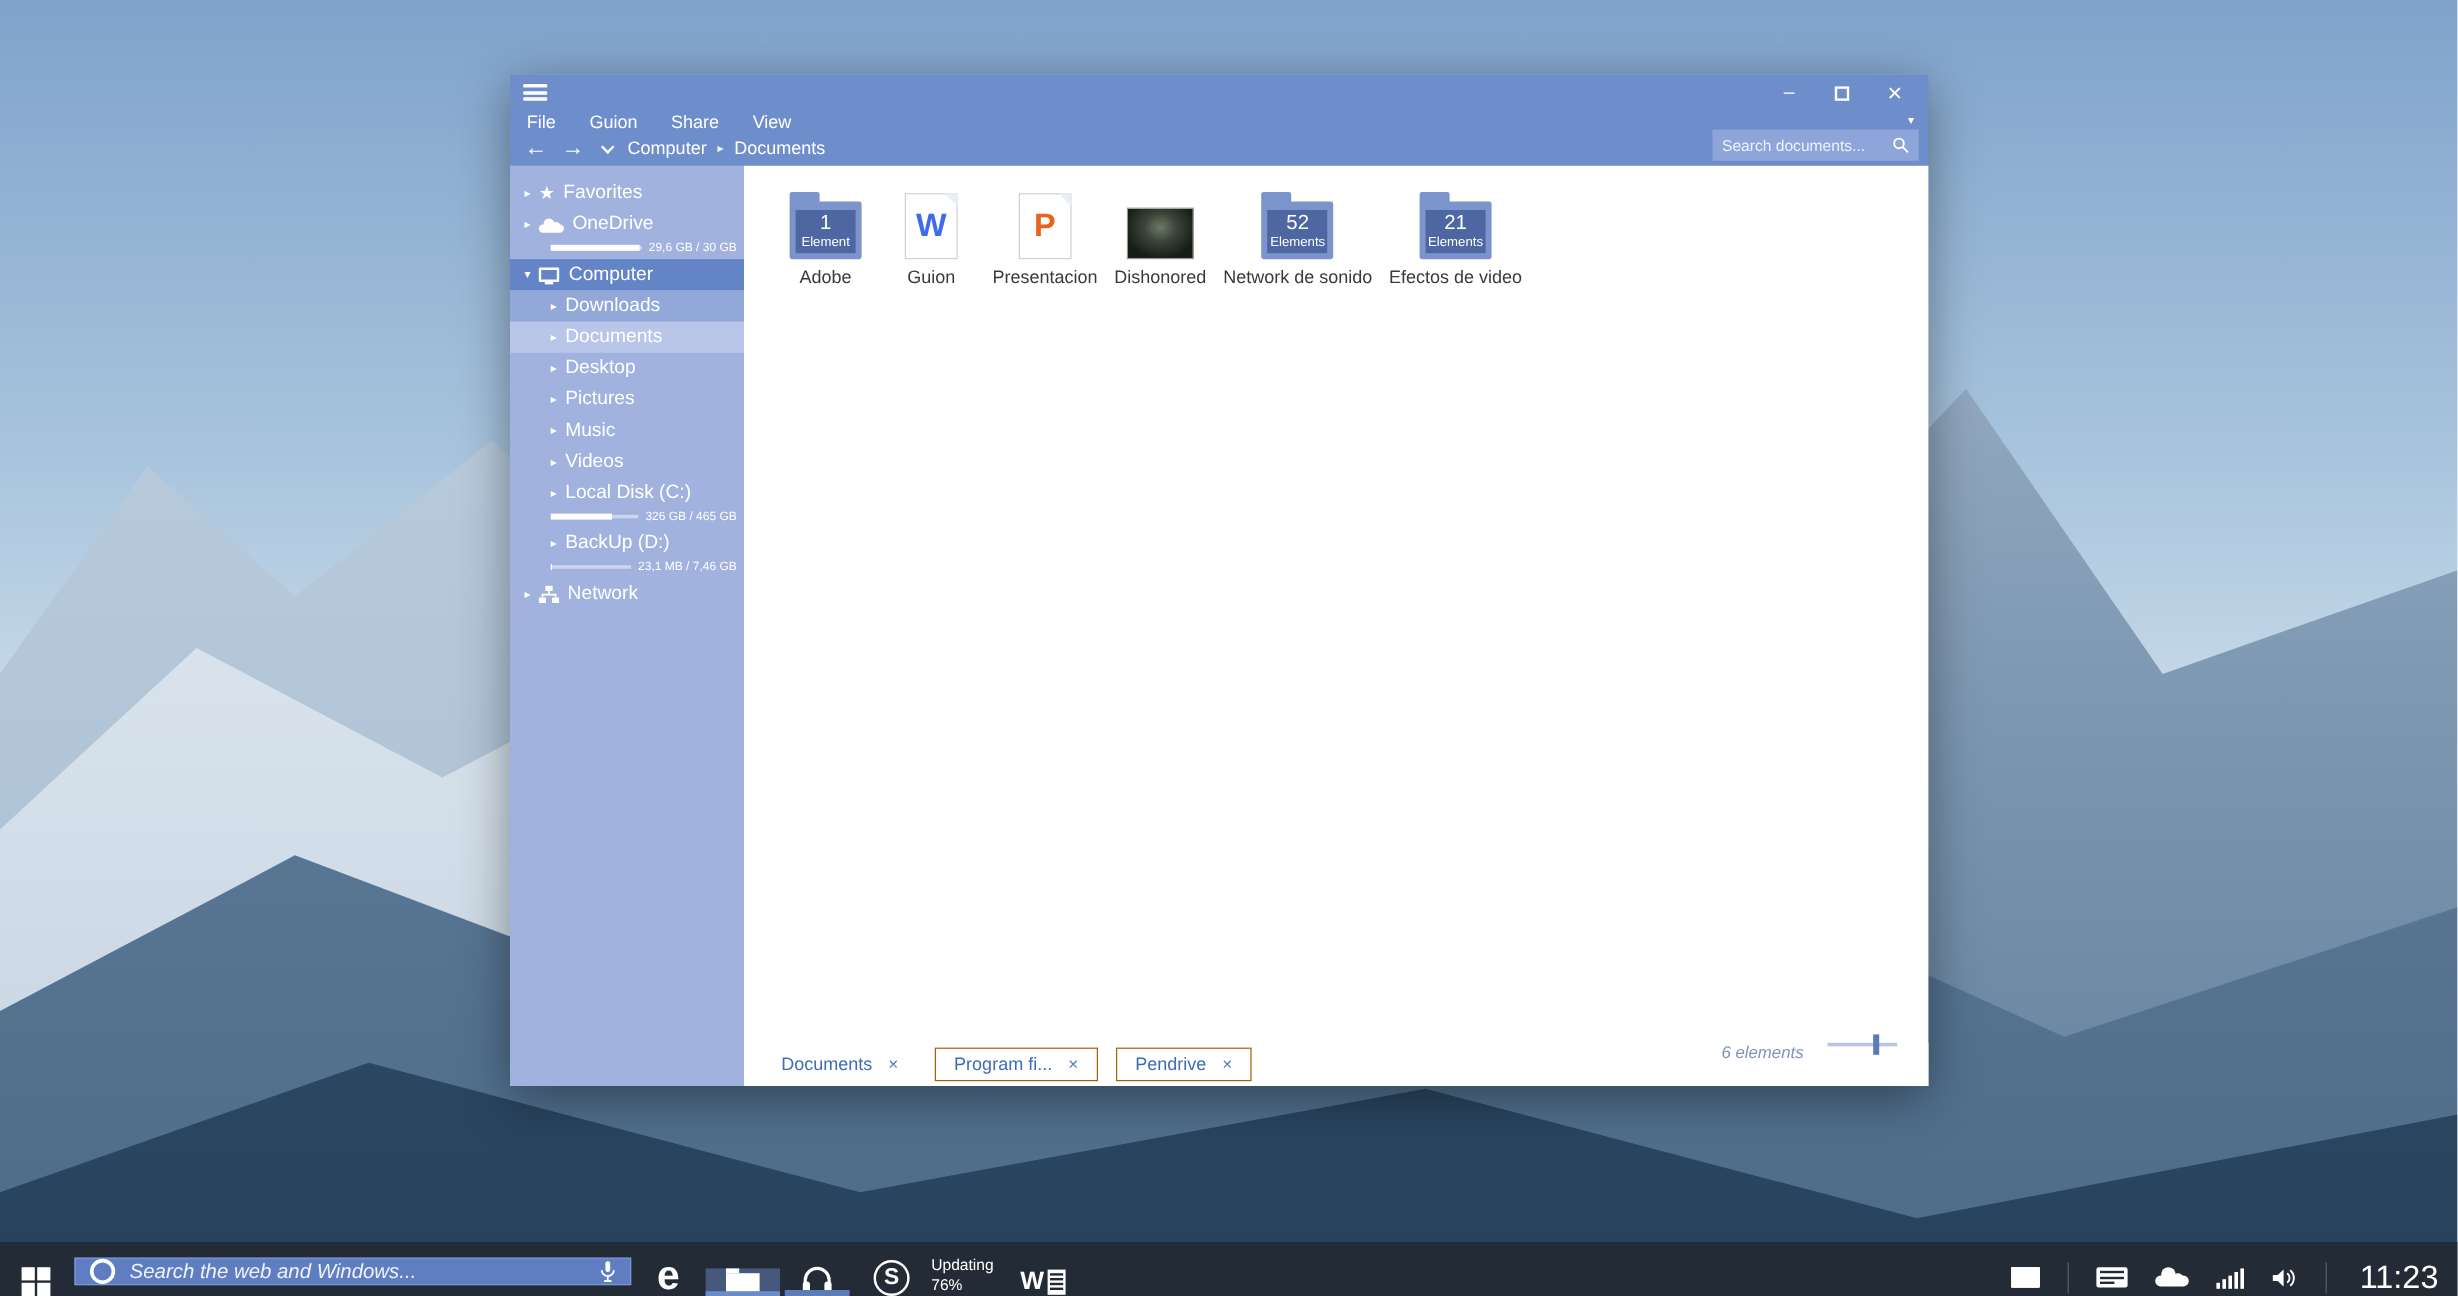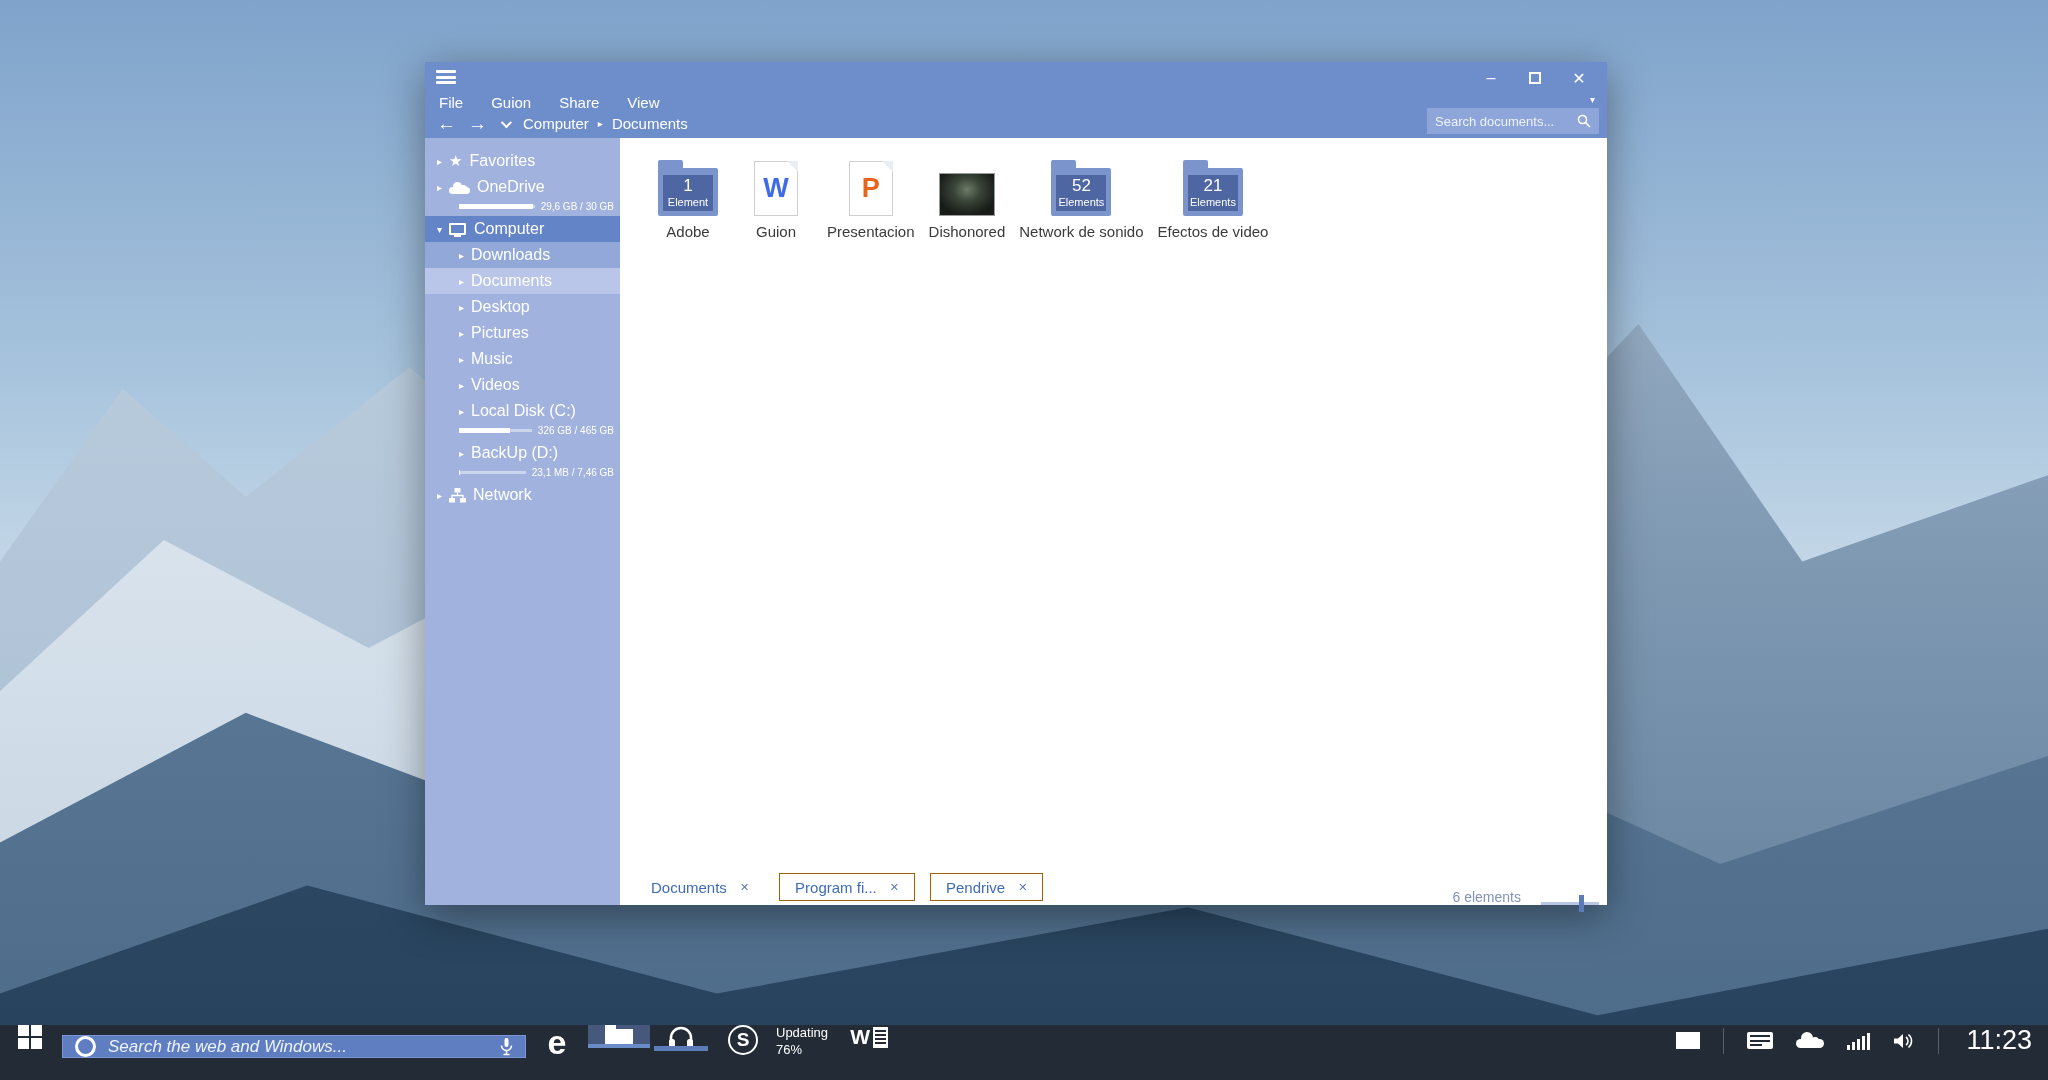--- a/index.html
+++ b/index.html
@@ -75,27 +75,27 @@
   .fi-letter { font-size:27px; font-weight:bold; }
   .letter-word { color:#3e6be8; }
   .letter-ppt { color:#e8641c; }
   .fi-thumb { width:56px; height:43px; background:radial-gradient(ellipse 30px 26px at 50% 38%, #6d7a66 0%, #3a4539 45%, #171c17 100%); border:1px solid #9a9a9a; }
 
   
   .tabbar { position:relative; height:36px; display:flex; align-items:center; padding-left:16px; background:#fff; flex:0 0 auto; }
   .tab { height:28px; display:flex; align-items:center; gap:13px; padding:0 15px; margin-right:15px; color:#3f6cb8; font-size:15px; cursor:pointer; }
   .tab.inactive { border:1px solid #a16207; }
   .tab-close { font-size:11px; color:#5c7ab8; cursor:pointer; }
-  .statuszone { position:absolute; right:8px; top:0; bottom:0; display:flex; align-items:flex-end; gap:20px; }
+  .statuszone { position:absolute; right:26px; top:0; bottom:0; display:flex; align-items:flex-start; gap:20px;font-style:italic; }
   .status-text { color:#8193bb; font-size:14px; }
   .zoom-slider { width:58px; height:3px; background:#b9c6e4; position:relative; cursor:pointer; }
   .zoom-thumb { position:absolute; left:66%; top:-7px; width:5px; height:17px; background:#5c7ab8; }
 
   
-  .taskbar { position:absolute; left:0; bottom:0; width:100%; height:55px; background:rgba(35,42,53,.97); display:flex; align-items:flex-start; color:#fff; z-index:10; }
+  .taskbar { position:absolute; left:0; bottom:0; width:100%; height:45px; background:rgba(35,42,53,.97); display:flex; align-items:flex-end; color:#fff; z-index:10; }
   .tb-btn { display:flex; align-items:center; justify-content:center; cursor:pointer; position:relative; }
   .tb-start { width:60px; }
   .win-logo { display:grid; grid-template-columns:11px 11px; grid-template-rows:11px 11px; gap:2px; }
   .win-logo span { background:#fff; }
   .tb-search { width:464px; margin:10px 0 9px 2px; background:#5f7ec1; border:1px solid #7b97d4; display:flex; align-items:center; padding:0 12px; gap:12px; }
   .cortana-ring { width:21px; height:21px; border:3px solid #fff; border-radius:50%; flex:0 0 auto; }
   .tb-search input { flex:1; background:transparent; border:none; outline:none; color:#fff; font-size:17px; font-style:italic; font-family:inherit; min-width:0; }
   .tb-search input::placeholder { color:#eef2fa; opacity:1; }
   .tb-app { width:62px; }
   .edge-e { font-size:34px; font-weight:bold; line-height:1; }

